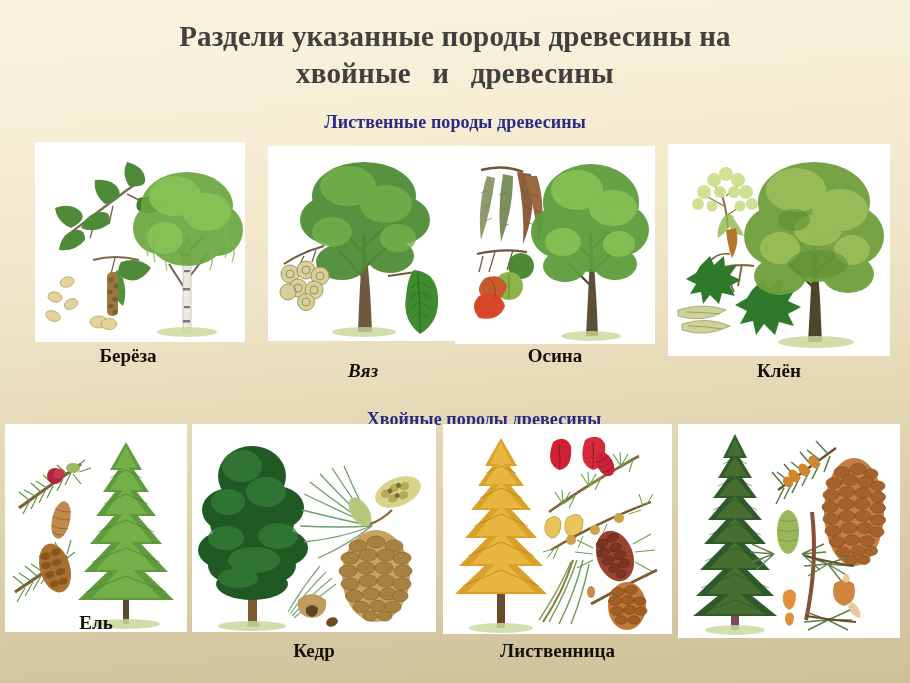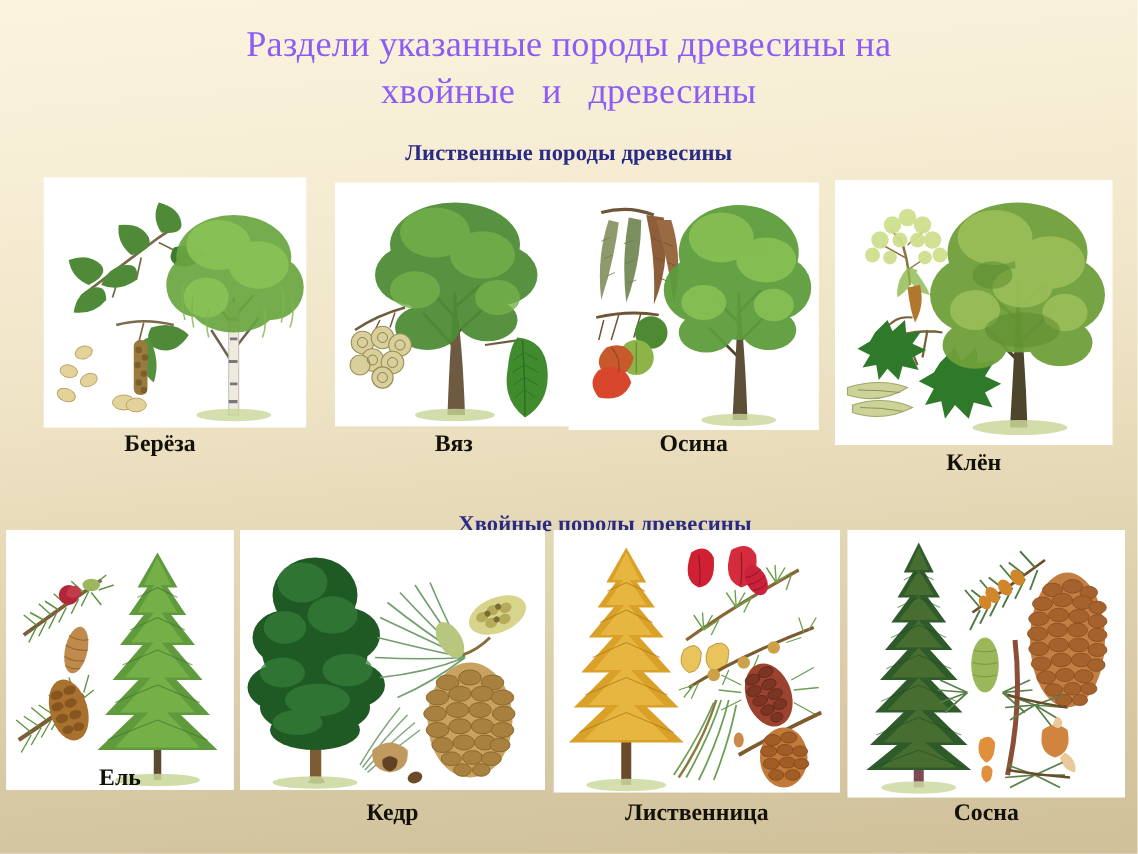--- a/index.html
+++ b/index.html
@@ -21,22 +21,22 @@
   }
 
   
   .main-title {
     position: absolute;
     top: 18px;
     left: 50px;
     width: 810px;
     text-align: center;
     font-size: 29px;
-    font-weight: normal;
-    color: #8b5cf6;
+    font-weight: bold;
+    color: #404040;
     line-height: 1.26;
     letter-spacing: 0.2px;
   }
   .main-title .line2 {
     display: block;
     word-spacing: 14px;
   }
 
   .section-heading {
     position: absolute;
@@ -210,21 +210,21 @@
 
       <path d="M120 130 L148 126" stroke="#6e5c3c" stroke-width="1.8" fill="none"></path>
       <path d="M146 124 q22 2 24 26 q2 26 -18 38 q-18 -14 -14 -38 q2 -20 8 -26z" fill="#3f8b2e"></path>
       <path d="M150 126 q2 30 2 60" stroke="#2d6b1f" stroke-width="1.1" fill="none"></path>
       <g stroke="#2d6b1f" stroke-width="0.7" fill="none">
         <path d="M151 136 l-8 6 M151 146 l-9 6 M151 156 l-8 6 M151 166 l-7 6"></path>
         <path d="M152 136 l10 6 M152 146 l11 6 M152 156 l10 6 M152 166 l8 6"></path>
       </g>
     </svg>
   </div>
-  <div class="caption" style="left:268px; top:345px; width:190px;">Вяз</div>
+  <div class="caption" style="left:268px; top:360px; width:190px;font-style:italic;">Вяз</div>
 
   <div class="card" style="left:455px; top:146px; width:200px; height:198px;">
     <svg class="card-canvas" viewBox="0 0 200 198">
       <rect width="200" height="198" fill="#fff"></rect>
 
       <path d="M26 24 Q48 18 68 26" stroke="#6d5536" stroke-width="2.6" fill="none"></path>
       <g>
         <path d="M32 30 q-10 30 -6 64 q10 -30 14 -62z" fill="#8f9a6c"></path>
         <path d="M48 28 q-6 34 -2 68 q12 -32 12 -66z" fill="#7c8f5e"></path>
         <path d="M62 26 q8 36 6 72 q14 -34 8 -70z" fill="#8c5f3a"></path>
@@ -744,15 +744,14 @@
         <path d="M8 2 q10 6 8 16 q-10 -2 -12 -12z" fill="#e8c99a"></path>
       </g>
 
       <g stroke="#5a8049" stroke-width="1.4" fill="none">
         <path d="M150 196 l-22 -8 M150 196 l-24 2 M150 196 l-20 10
                  M150 196 l22 -10 M150 196 l24 0 M150 196 l20 10"></path>
       </g>
       <path d="M128 192 Q152 196 178 198" stroke="#6a4c2a" stroke-width="2" fill="none"></path>
     </svg>
   </div>
-  <div class="caption" style="left:678px; top:640px; width:222px;">Сосна</div>
 
 </div>
 
 </body></html>

